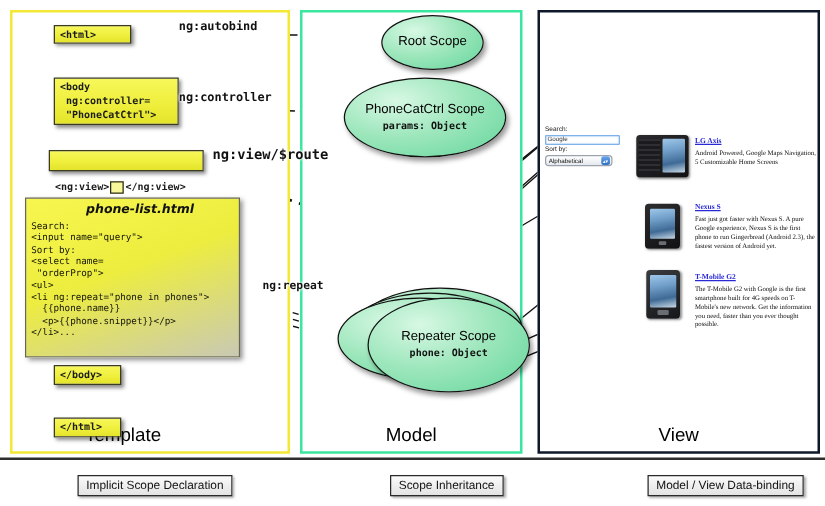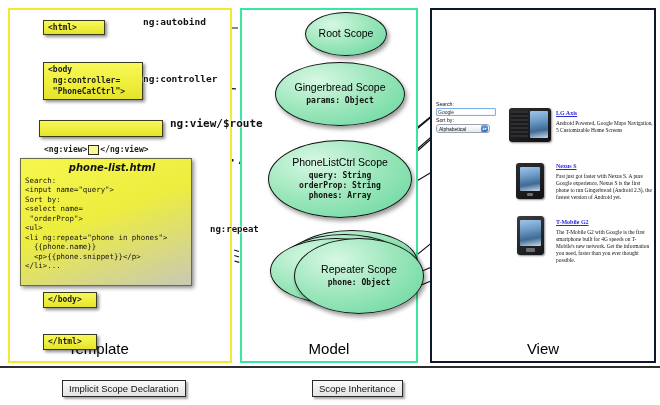--- a/index.html
+++ b/index.html
@@ -327,32 +327,25 @@
   <div class="scope scope-rep-c"></div>
   <div class="scope scope-rep-b"></div>
   <div class="scope scope-rep"></div>
 
   <div class="scope scope-root">
     <div class="sname">Root
 Scope</div>
   </div>
 
   <div class="scope scope-cat">
-    <div class="sname">Gingerbread
+    <div class="sname">PhoneCatCtrl
 Scope</div>
     <div class="sprops">params: Object</div>
   </div>
 
-  <div class="scope scope-list">
-    <div class="sname">PhoneListCtrl
-Scope</div>
-    <div class="sprops">query: String
-orderProp: String
-phones: Array</div>
-  </div>
 
   <div class="scope scope-rep-front">
     <div class="sname">Repeater
 Scope</div>
     <div class="sprops">phone: Object</div>
   </div>
 
   <div class="elabel lab-autobind">ng:autobind</div>
   <div class="elabel lab-controller">ng:controller</div>
   <div class="elabel lab-route">ng:view/$route</div>
@@ -395,14 +388,15 @@
   </div>
   <div class="listing l3">
     <div class="title">T-Mobile G2</div>
     <div class="snip">The T-Mobile G2 with Google is the first smartphone built for 4G speeds on T-Mobile's new network. Get the information you need, faster than you ever thought possible.</div>
   </div>
 
   <div class="legend-rule"></div>
   <div class="legend"></div>
   <div class="lgbox b1">Implicit Scope Declaration</div>
   <div class="lgbox b2">Scope Inheritance</div>
+  <div class="lgbox b3">Model / View Data-binding</div>
 
 </div>
 
 </body></html>

